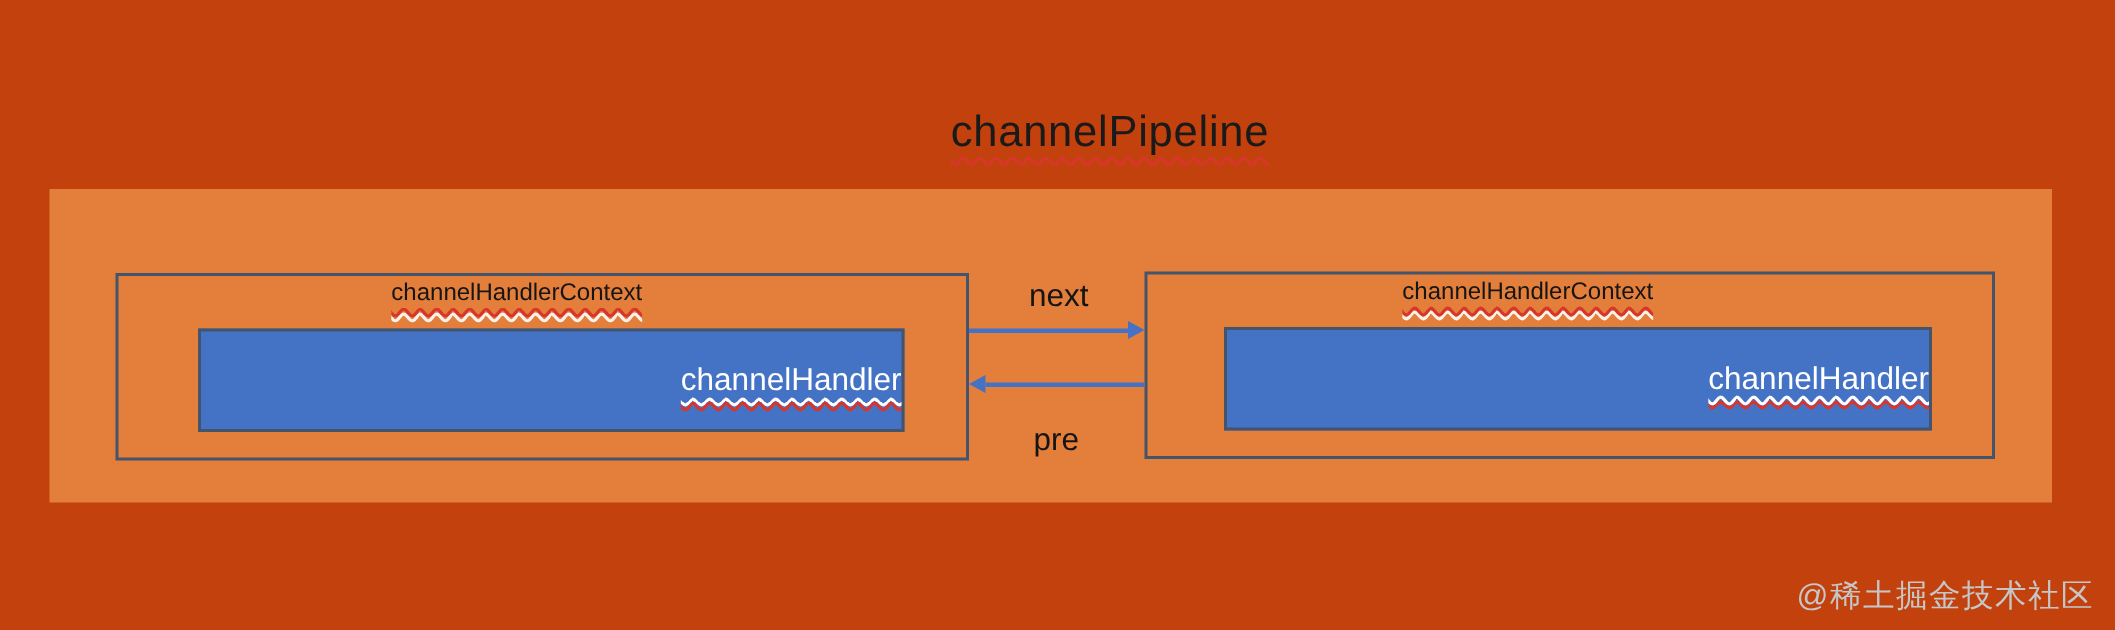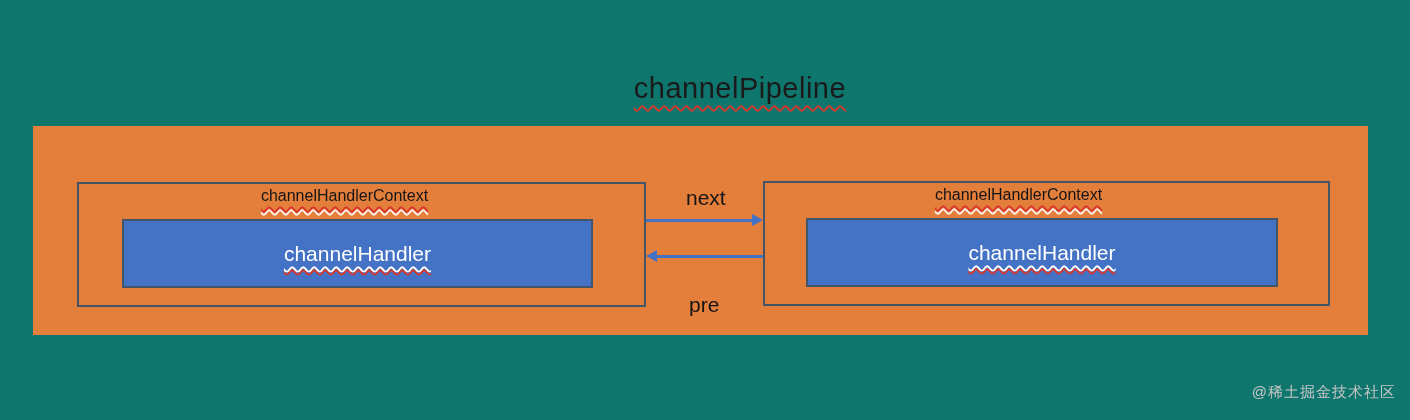--- a/index.html
+++ b/index.html
@@ -1,20 +1,20 @@
 <!DOCTYPE html>
 <html><head>
 <meta charset="utf-8">
 <style>
   html, body { margin: 0; padding: 0; background: #ffffff; }
   .canvas {
     position: relative;
     width: 1410px;
     height: 420px;
-    background: #0f766e;
+    background: #c2410c;
     overflow: hidden;
     font-family: "Liberation Sans", sans-serif;
   }
 
   
   .title {
     position: absolute;
     left: 440px;
     top: 72px;
     width: 600px;
@@ -74,23 +74,24 @@
   }
 
   
   .handler {
     position: absolute;
     box-sizing: border-box;
     background: #4472c4;
     border: 2px solid #44546a;
     display: flex;
     align-items: center;
-    justify-content: center;
+    justify-content: flex-end;
     font-size: 21px;
     color: #ffffff;
+    margin-left: 10px;
   }
   .ctx-left  .handler { left: 43px; top: 35px; width: 471px; height: 69px; }
   .ctx-right .handler { left: 41px; top: 35px; width: 472px; height: 69px; }
 
   
   .sqw-in {
     text-decoration: underline wavy #ffffff;
     text-decoration-thickness: 2px;
     text-underline-offset: 5px;
   }
@@ -117,28 +118,28 @@
   }
   .arrow-next-head { left: 752px; top: 214px; border-left: 11px solid #4472c4; }
   .arrow-pre-head  { left: 646px; top: 250px; border-right: 11px solid #4472c4; }
 
   .arrow-label {
     position: absolute;
     font-size: 21px;
     color: #151515;
   }
   .label-next { left: 686px; top: 186px; text-align: center; }
-  .label-pre  { left: 689px; top: 293px; }
+  .label-pre  { left: 689px; top: 282px; }
 
   
   .watermark {
     position: absolute;
     right: 14px;
     top: 383px;
-    font-size: 15px;
+    font-size: 21px;
     color: #c6c6c6;
     letter-spacing: 1px;
   }
 </style>
 </head>
 <body>
 
 <div class="canvas">
 
   <div class="title">

